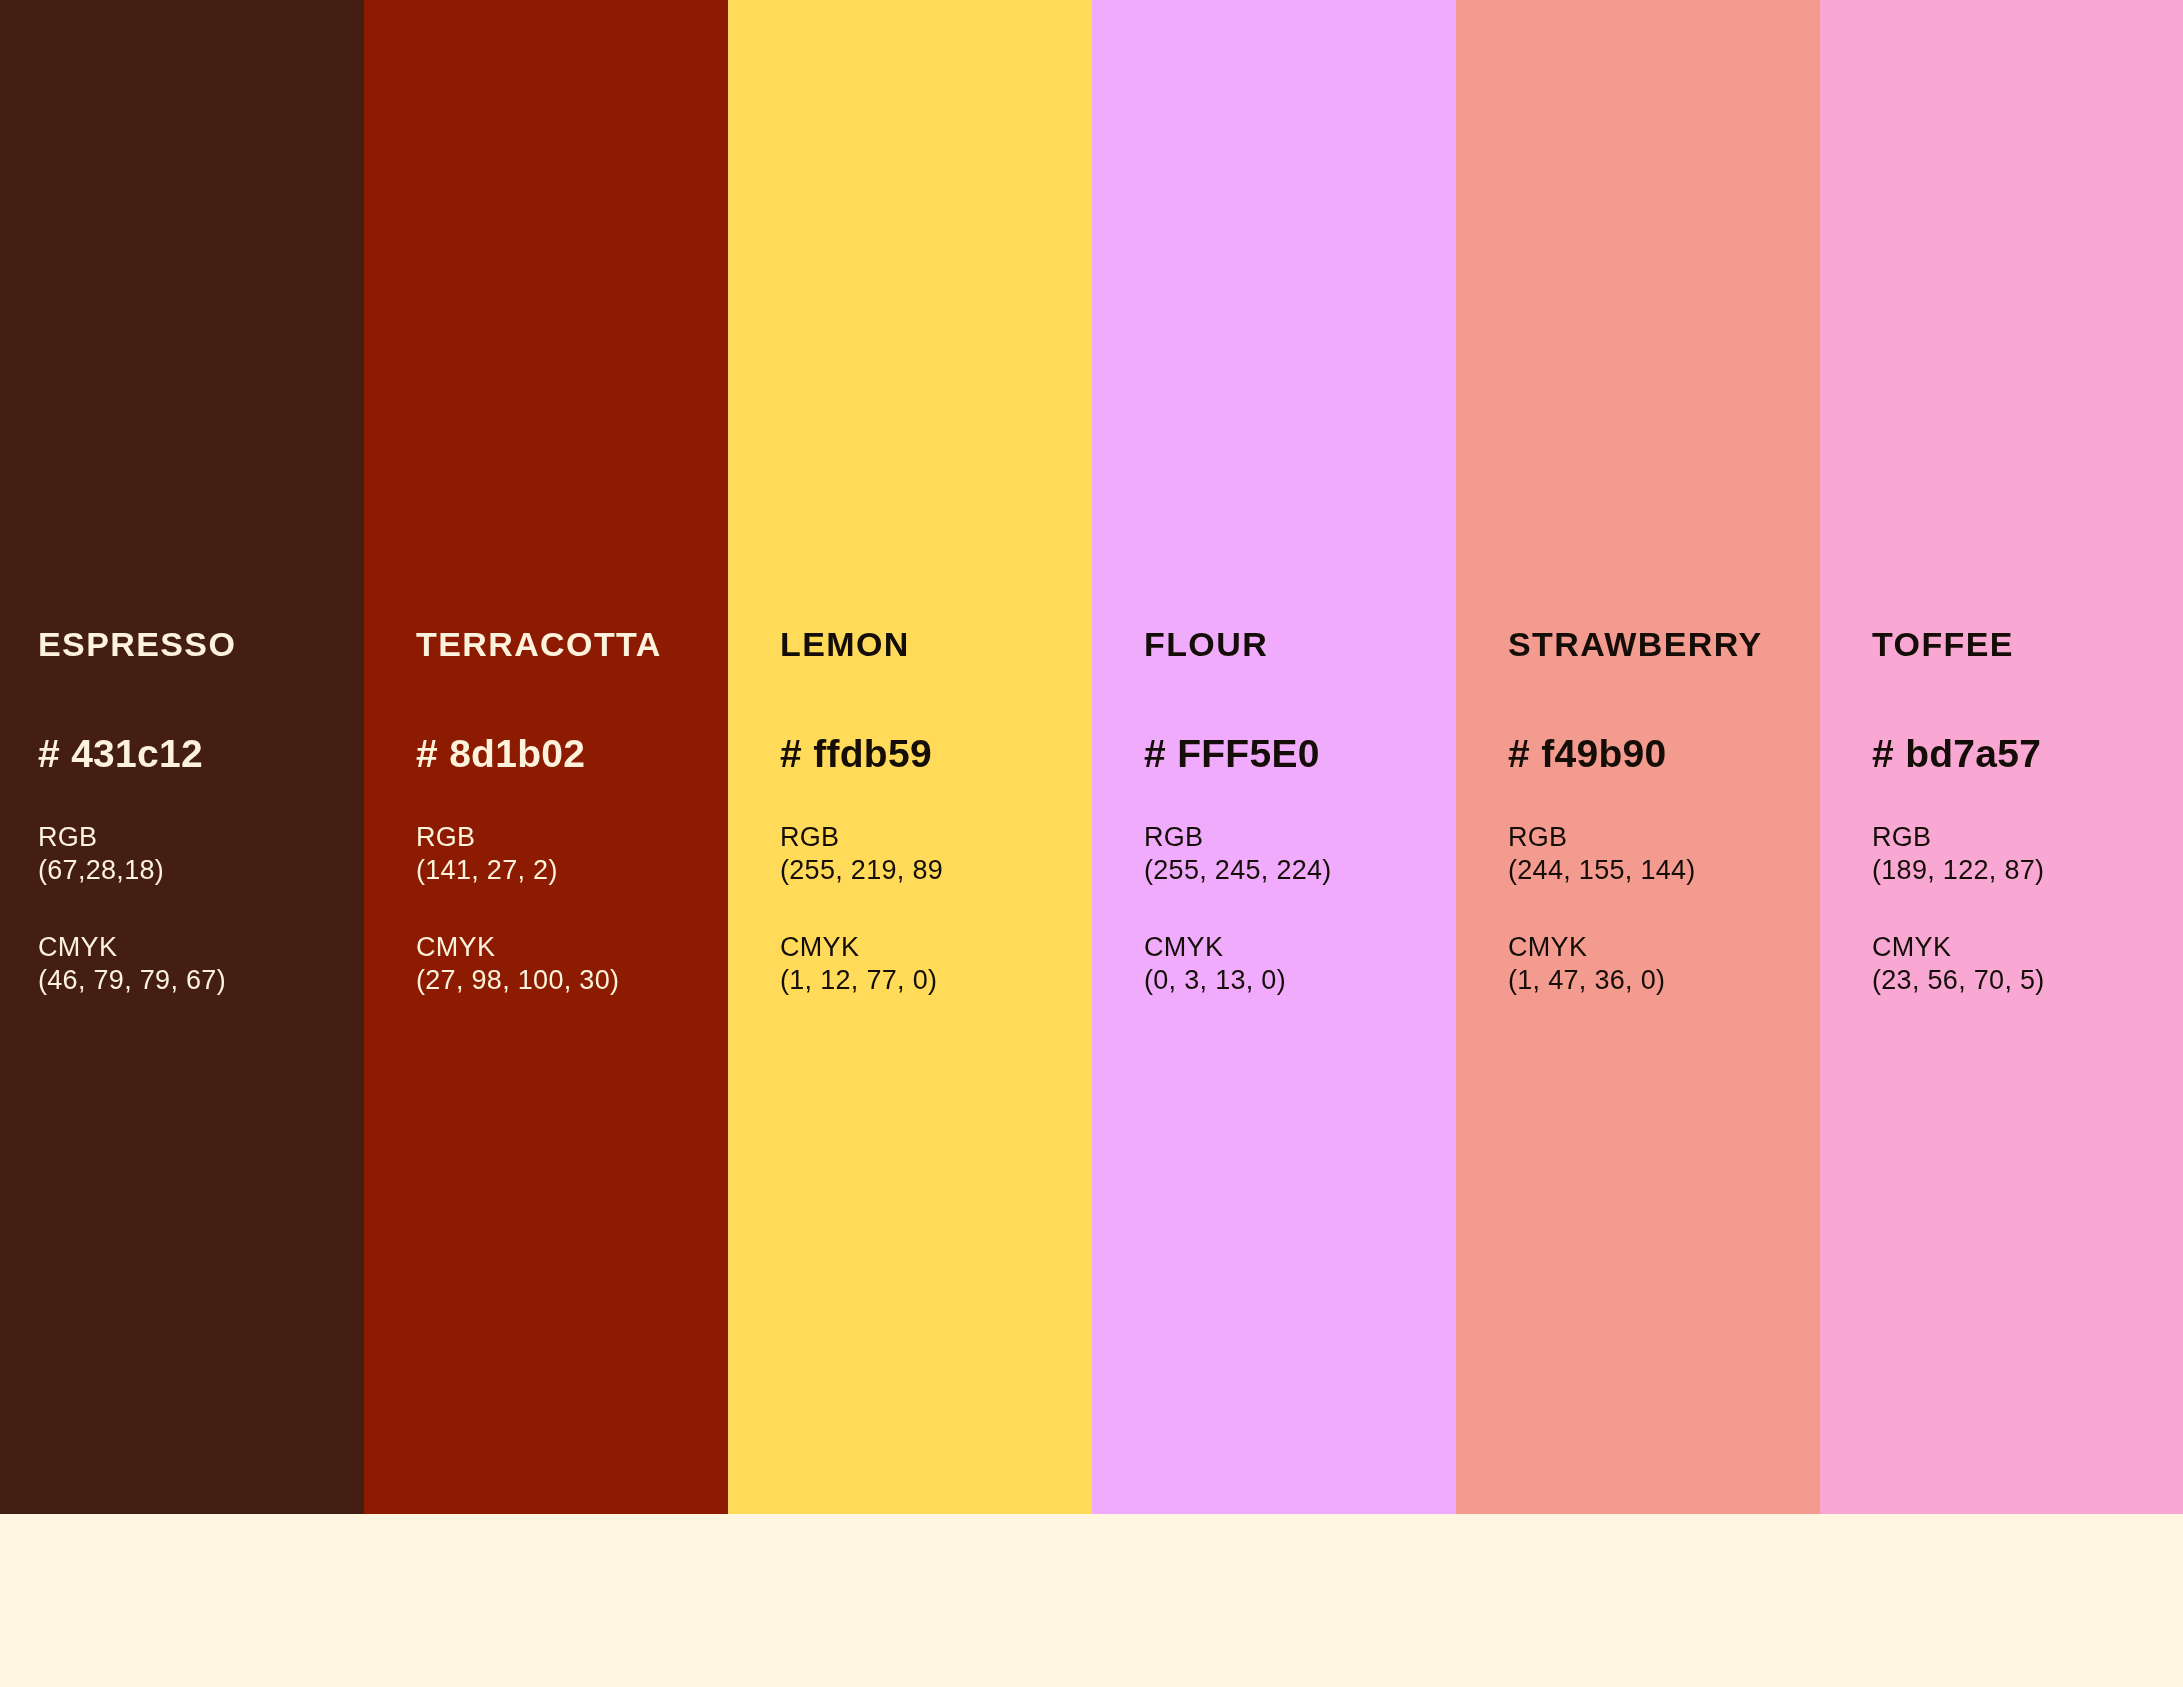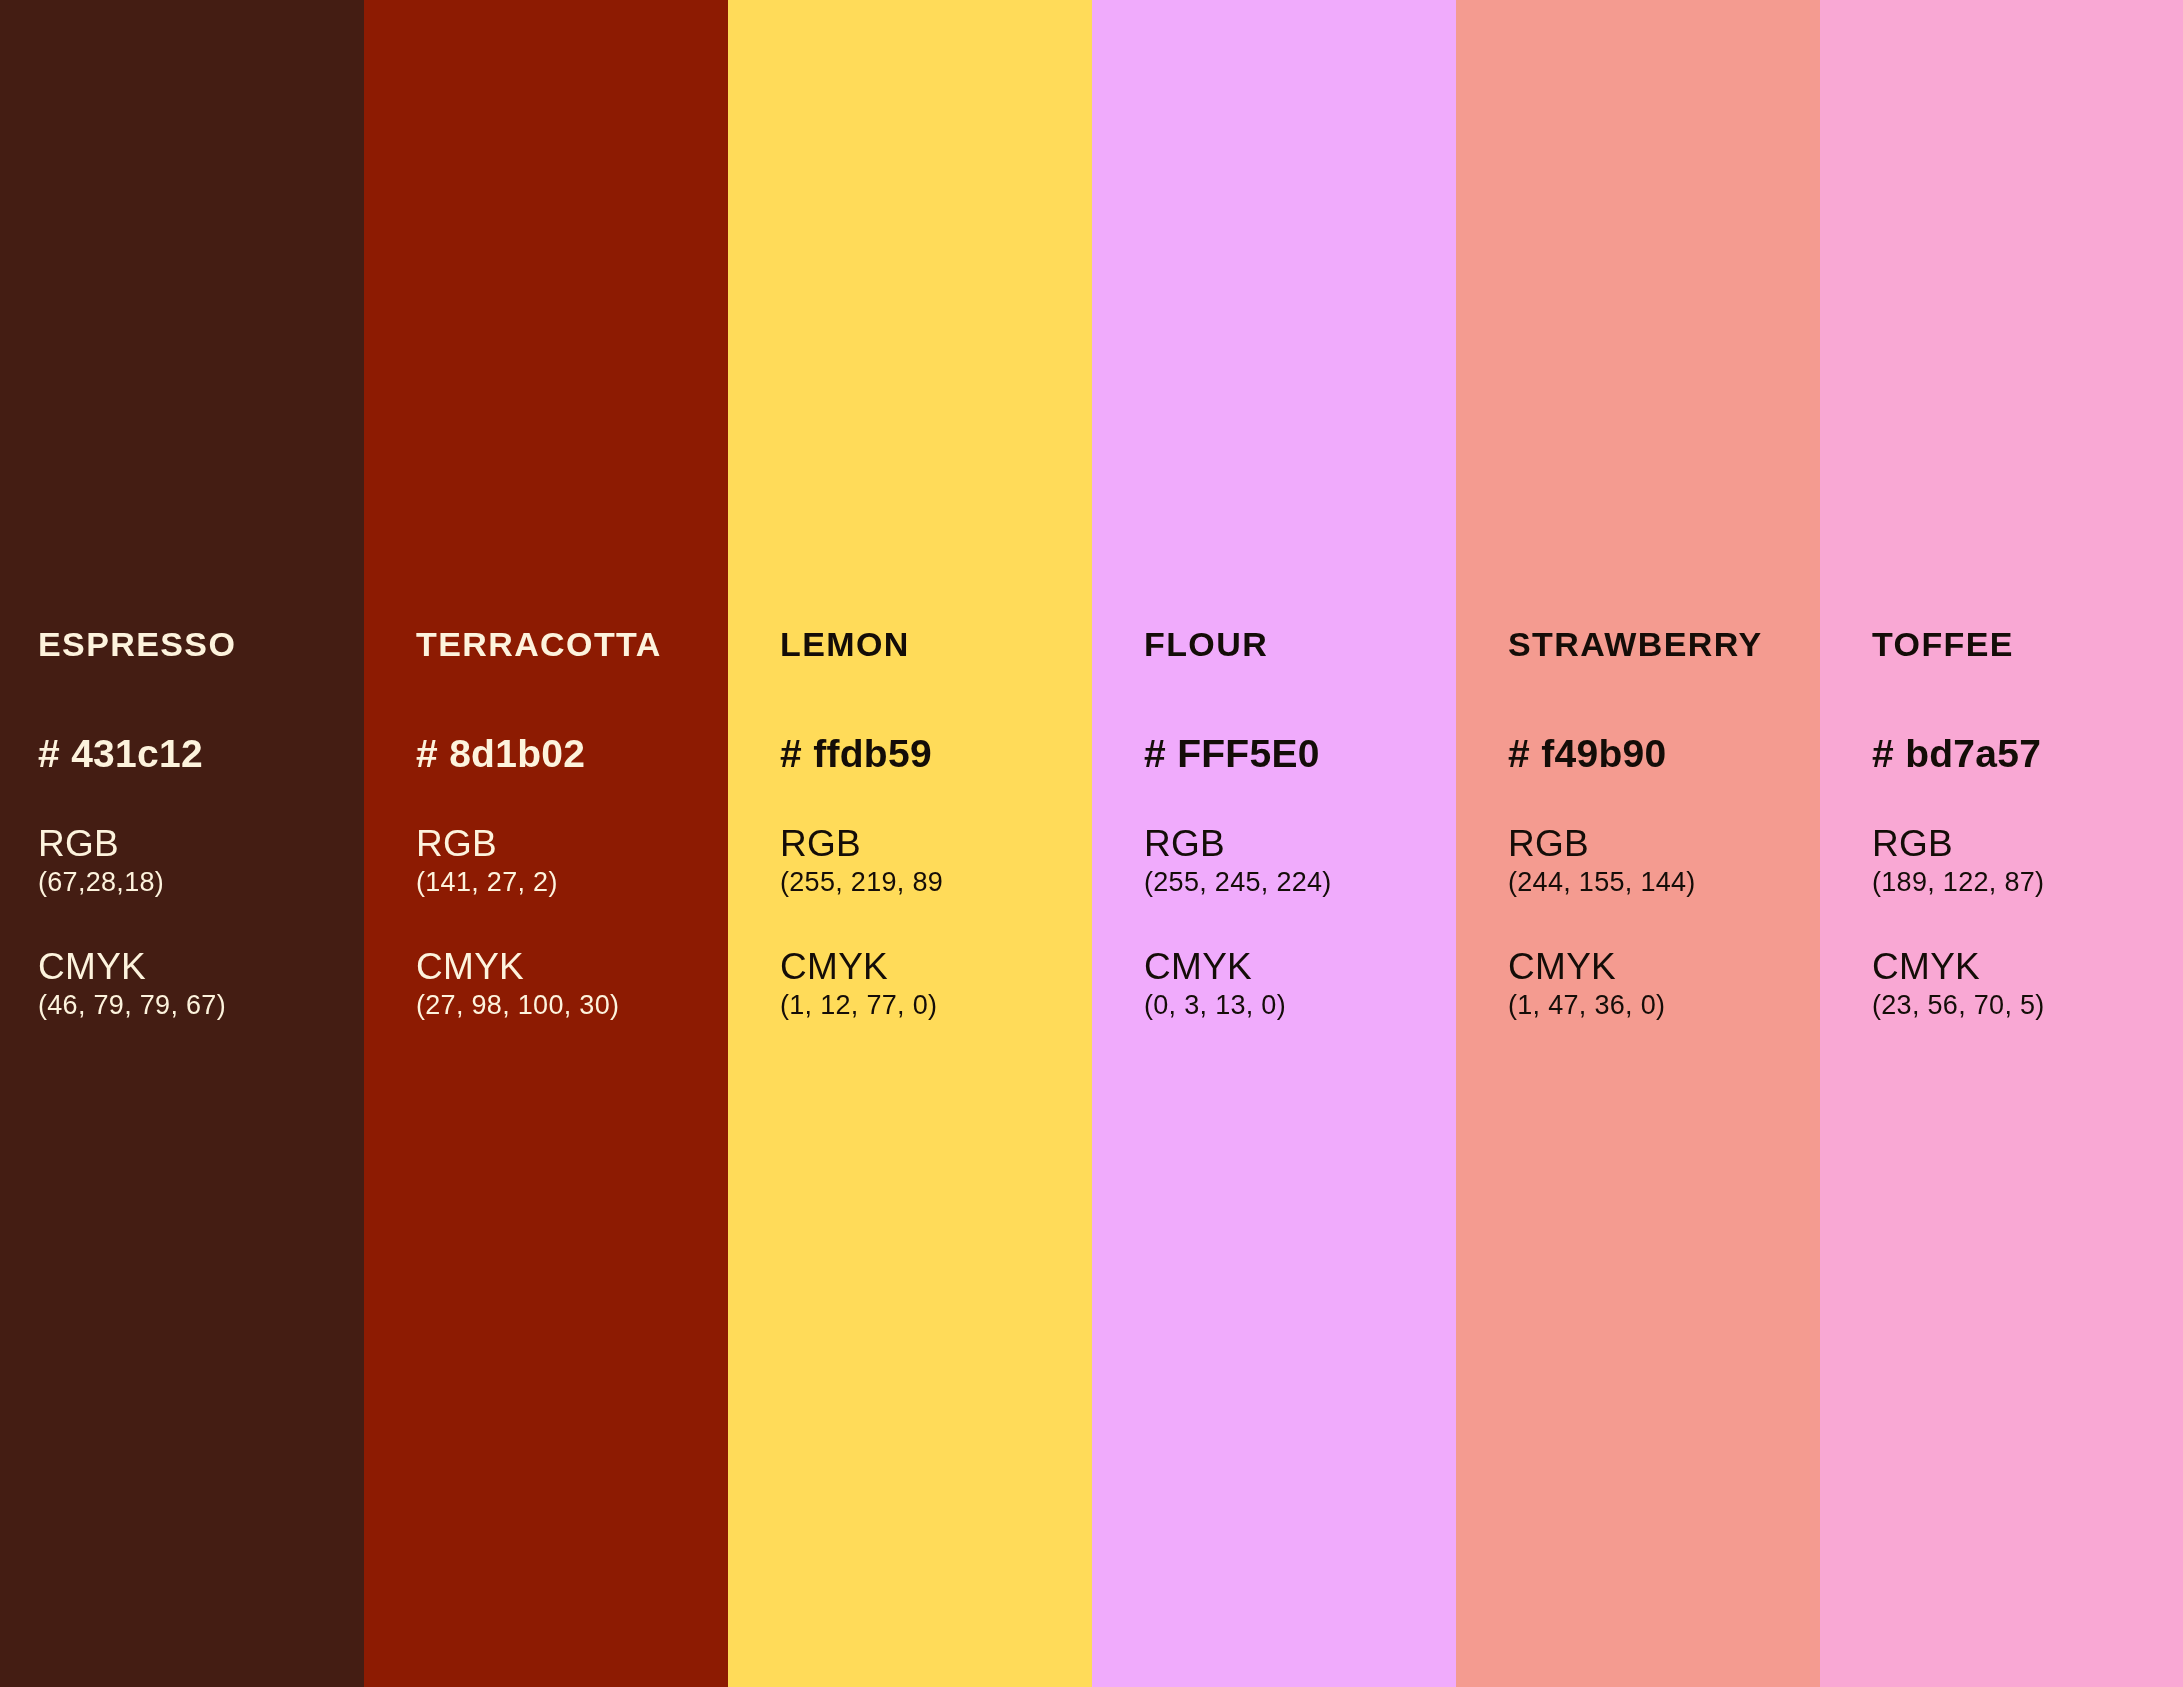--- a/index.html
+++ b/index.html
@@ -9,21 +9,21 @@
     width: 2184px;
     height: 1687px;
     overflow: hidden;
     background: #fff5e0;
     font-family: "Liberation Sans", sans-serif;
   }
 
   #palette {
     display: flex;
     width: 2184px;
-    height: 1687px;
+    height: 1514px;
     align-items: stretch;
   }
 
   .swatch {
     flex: 1 1 0;
     height: 100%;
     position: relative;
     display: block;
   }
 
@@ -49,21 +49,21 @@
     line-height: 1.1;
     margin-top: 70px;
     white-space: nowrap;
   }
 
   .block {
     margin-top: 45px;
   }
 
   .block-label {
-    font-size: 37px;
+    font-size: 27px;
     letter-spacing: 0.3px;
     line-height: 1.22;
     white-space: nowrap;
   }
 
   .block-value {
     font-size: 27px;
     letter-spacing: 0.3px;
     line-height: 1.22;
     white-space: nowrap;

